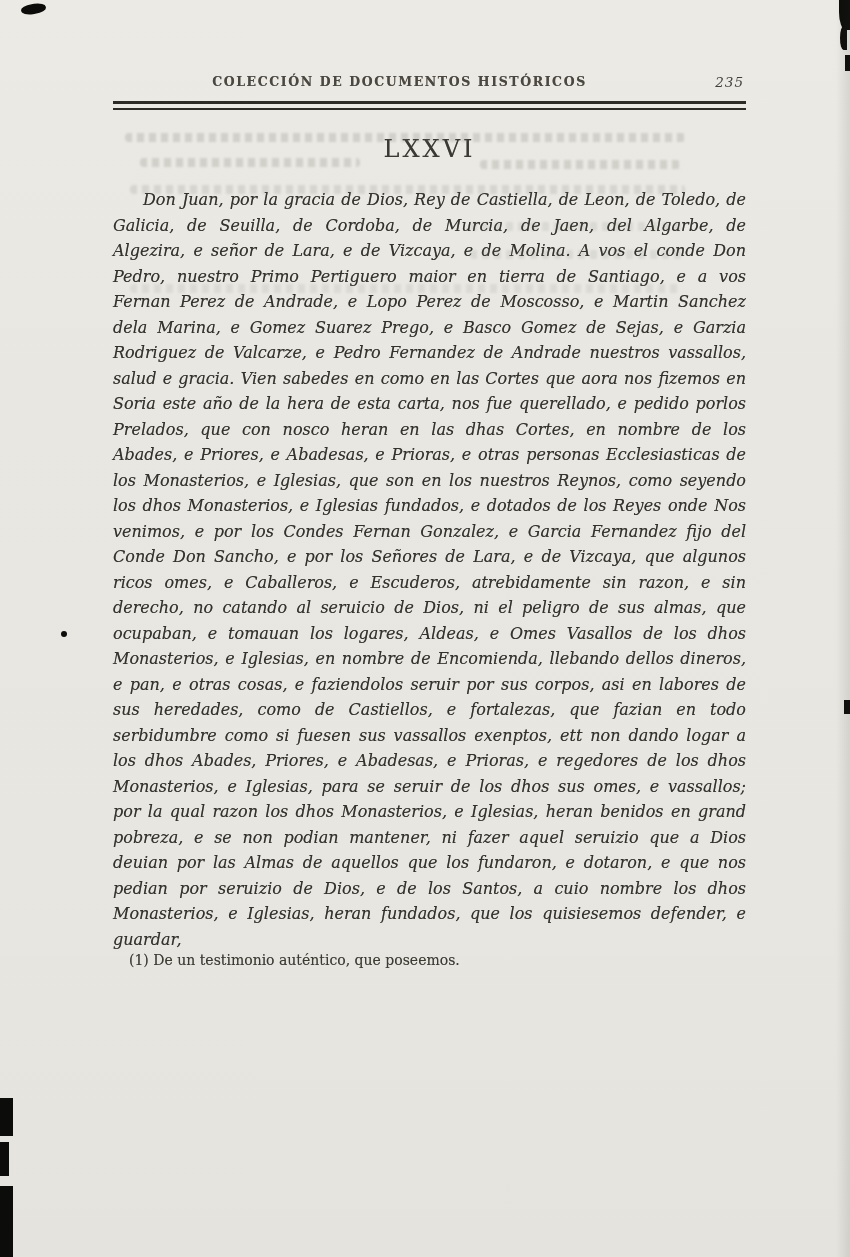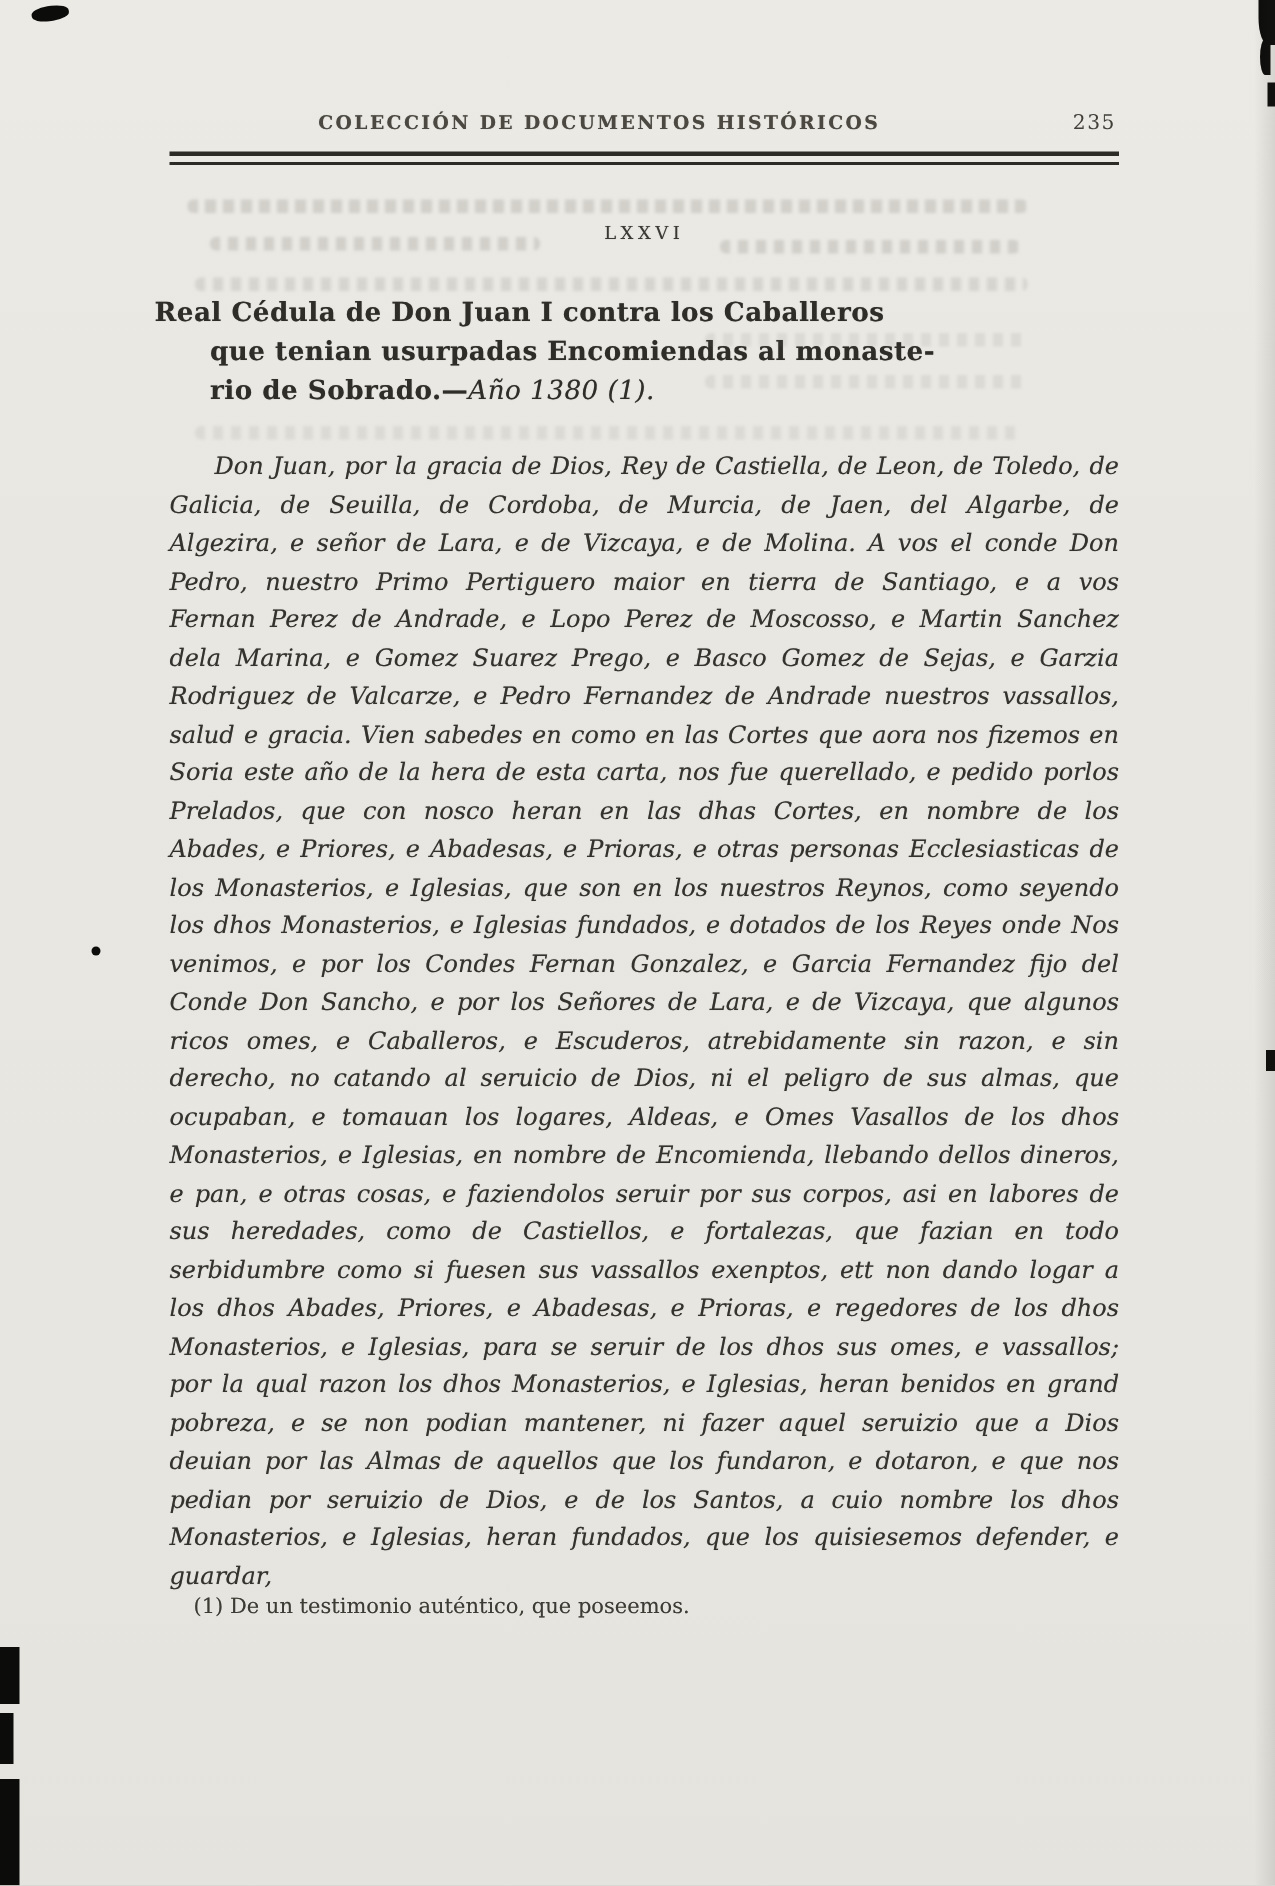--- a/index.html
+++ b/index.html
@@ -39,31 +39,32 @@
     letter-spacing: 1.6px;
     color: #4a4840;
     text-shadow: 0 0 0.5px rgba(70,68,60,.55);
   }
   .page-number {
     position: absolute;
     right: 2px; top: 0;
     font-size: 13.5px;
     color: #413f38;
     letter-spacing: 1px;
+    font-style: italic;
   }
   .double-rule {
     margin-top: 5px;
     height: 4px;
     border-top: 3px solid #2c2b26;
     border-bottom: 2px solid #2c2b26;
   }
   .section-number {
-    margin-top: 38px;
+    margin-top: 25px;
     text-align: center;
-    font-size: 12px;
+    font-size: 24px;
     letter-spacing: 3px;
     color: #3a3933;
     text-shadow: 0 0 0.6px rgba(58,57,51,.5);
   }
   .section-title {
     margin-top: 34px;
     margin-left: -10px;
     font-weight: bold;
     font-size: 17.5px;
     line-height: 26px;
@@ -110,25 +111,20 @@
 
     <div class="header-row">
       <div class="header-title">COLECCIÓN DE DOCUMENTOS HISTÓRICOS</div>
       <div class="page-number">235</div>
     </div>
 
     <div class="double-rule"></div>
 
     <div class="section-number">LXXVI</div>
 
-    <div class="section-title">
-      <div>Real Cédula de Don Juan I contra los Caballeros</div>
-      <div class="cont">que tenian usurpadas Encomiendas al monaste-</div>
-      <div class="cont"><span>rio de Sobrado.—</span><span class="yr">Año 1380 (1).</span></div>
-    </div>
 
     <div class="body-paragraph">Don Juan, por la gracia de Dios, Rey de Castiella, de Leon, de Toledo, de Galicia, de Seuilla, de Cordoba, de Murcia, de Jaen, del Algarbe, de Algezira, e señor de Lara, e de Vizcaya, e de Molina. A vos el conde Don Pedro, nuestro Primo Pertiguero maior en tierra de Santiago, e a vos Fernan Perez de Andrade, e Lopo Perez de Moscosso, e Martin Sanchez dela Marina, e Gomez Suarez Prego, e Basco Gomez de Sejas, e Garzia Rodriguez de Valcarze, e Pedro Fernandez de Andrade nuestros vassallos, salud e gracia. Vien sabedes en como en las Cortes que aora nos fizemos en Soria este año de la hera de esta carta, nos fue querellado, e pedido porlos Prelados, que con nosco heran en las dhas Cortes, en nombre de los Abades, e Priores, e Abadesas, e Prioras, e otras personas Ecclesiasticas de los Monasterios, e Iglesias, que son en los nuestros Reynos, como seyendo los dhos Monasterios, e Iglesias fundados, e dotados de los Reyes onde Nos venimos, e por los Condes Fernan Gonzalez, e Garcia Fernandez fijo del Conde Don Sancho, e por los Señores de Lara, e de Vizcaya, que algunos ricos omes, e Caballeros, e Escuderos, atrebidamente sin razon, e sin derecho, no catando al seruicio de Dios, ni el peligro de sus almas, que ocupaban, e tomauan los logares, Aldeas, e Omes Vasallos de los dhos Monasterios, e Iglesias, en nombre de Encomienda, llebando dellos dineros, e pan, e otras cosas, e faziendolos seruir por sus corpos, asi en labores de sus heredades, como de Castiellos, e fortalezas, que fazian en todo serbidumbre como si fuesen sus vassallos exenptos, ett non dando logar a los dhos Abades, Priores, e Abadesas, e Prioras, e regedores de los dhos Monasterios, e Iglesias, para se seruir de los dhos sus omes, e vassallos; por la qual razon los dhos Monasterios, e Iglesias, heran benidos en grand pobreza, e se non podian mantener, ni fazer aquel seruizio que a Dios deuian por las Almas de aquellos que los fundaron, e dotaron, e que nos pedian por seruizio de Dios, e de los Santos, a cuio nombre los dhos Monasterios, e Iglesias, heran fundados, que los quisiesemos defender, e guardar,</div>
 
     <div class="footnote">(1)  De un testimonio auténtico, que poseemos.</div>
 
   </div>
 
   <div class="smudge" style="left:125px; top:133px; width:560px;"></div>
   <div class="smudge" style="left:140px; top:158px; width:220px;"></div>
   <div class="smudge" style="left:480px; top:160px; width:200px;"></div>

